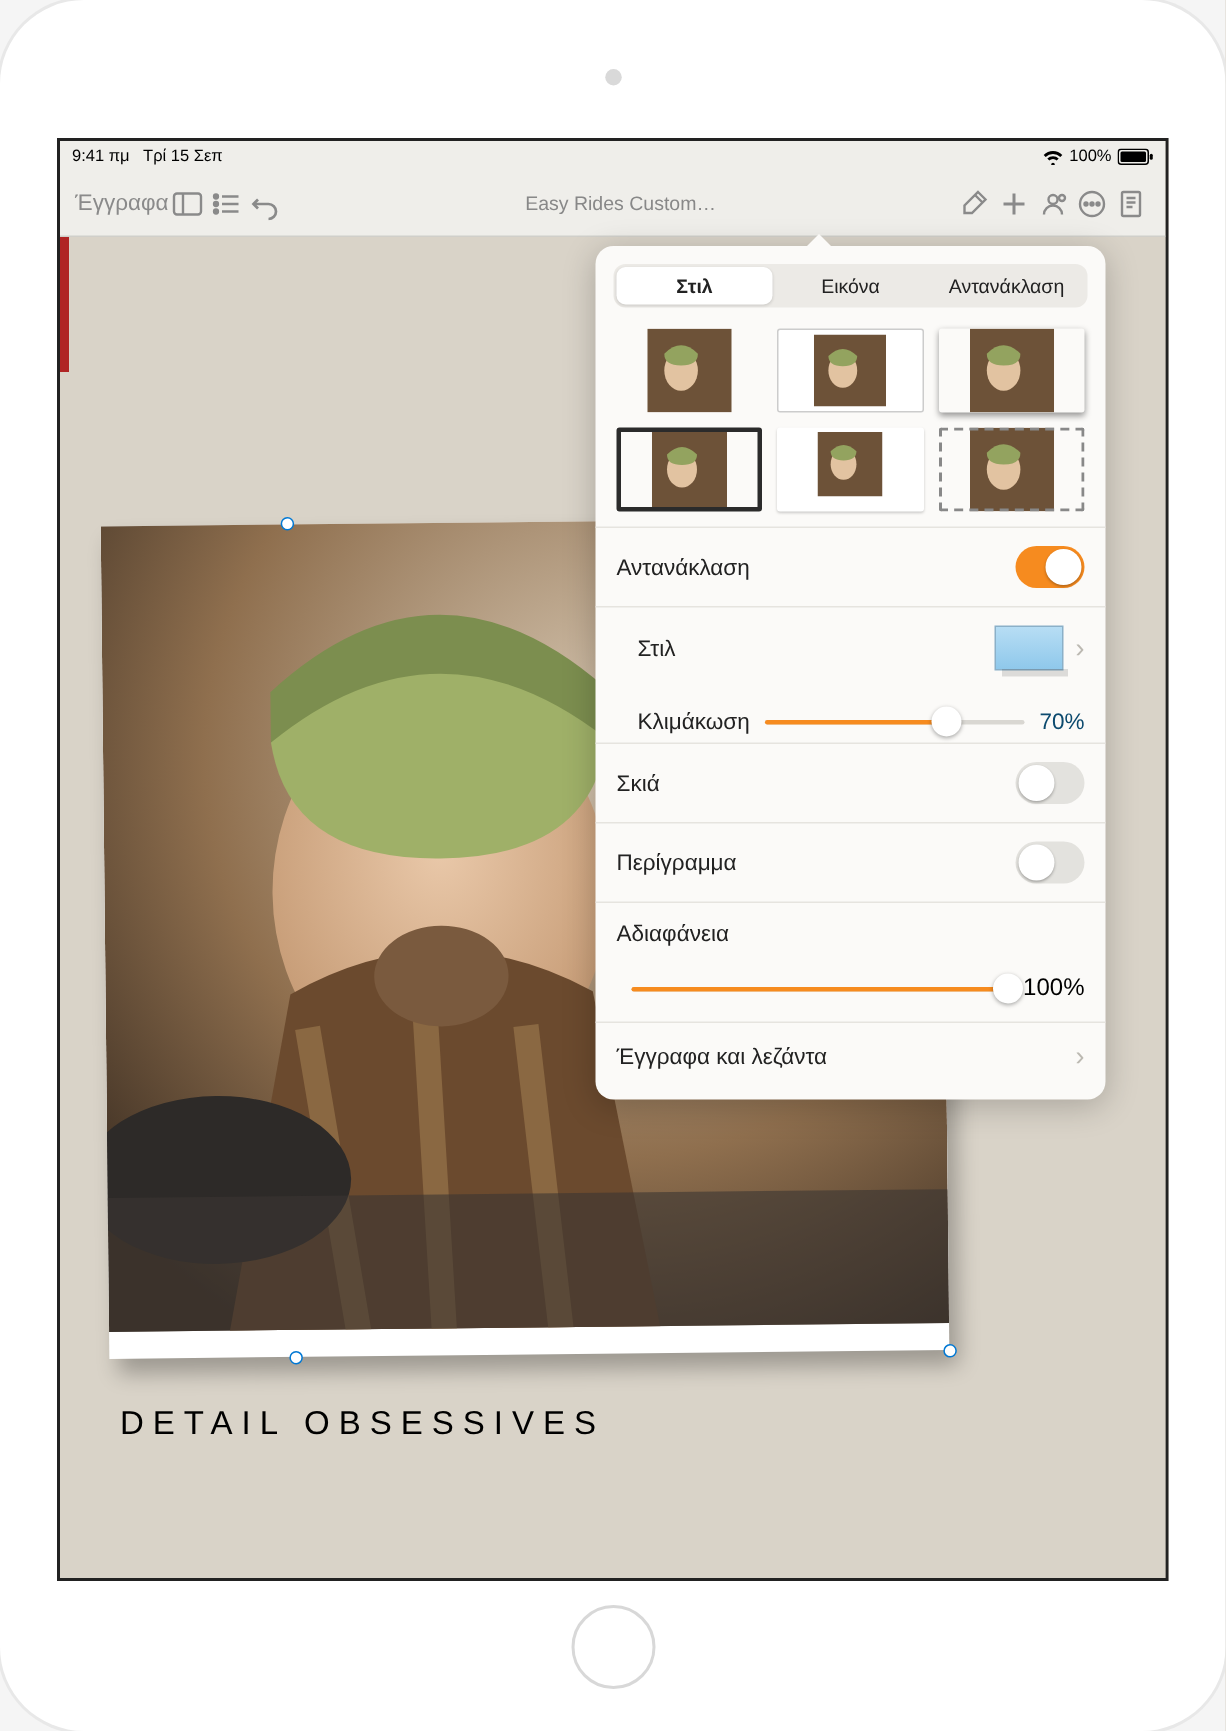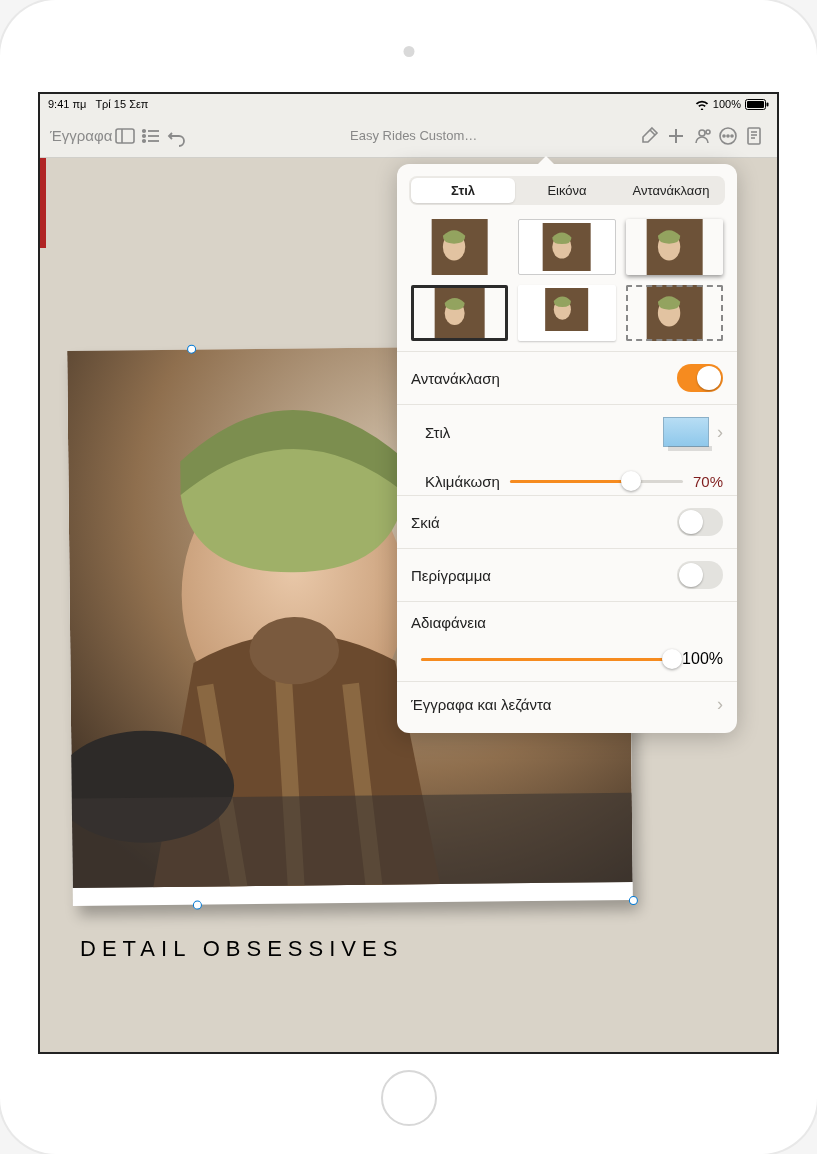--- a/index.html
+++ b/index.html
@@ -178,21 +178,21 @@
 }
 .row {
   display:flex; align-items:center; justify-content:space-between;
   padding:12px 14px;
   border-top:1px solid #e6e4df;
   font-size:15px;
   color:#222;
 }
 .row.sub { padding-left:28px; }
 .row.noborder { border-top:none; }
-.row .value { color:#7f1d1d; font-size:15px;}
+.row .value { color:#0c4a6e; font-size:15px;}
 .switch {
   width:46px; height:28px; border-radius:14px; position:relative;
   background:#e3e2de;
 }
 .switch.on { background:#f68b1f;}
 .switch .knob {
   position:absolute; top:2px; width:24px; height:24px; border-radius:50%;
   background:#fff; box-shadow:0 1px 2px rgba(0,0,0,0.3);
 }
 .switch.on .knob { right:2px;}

